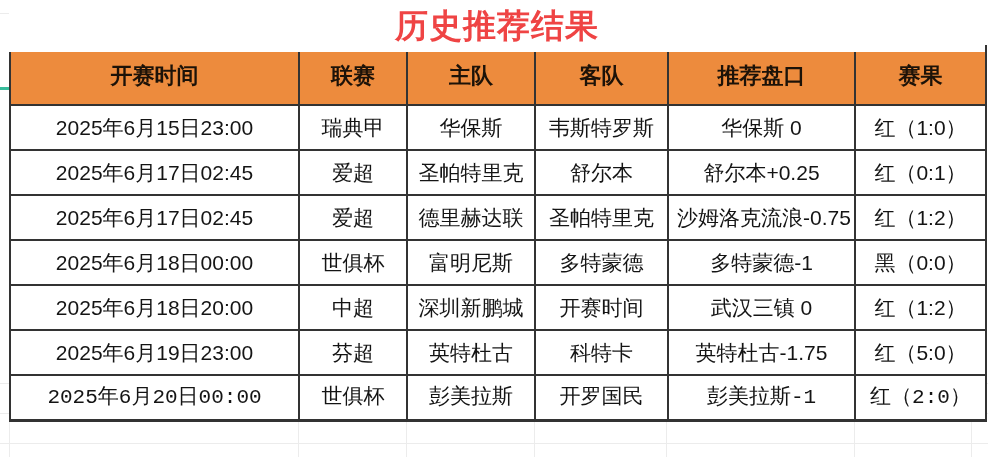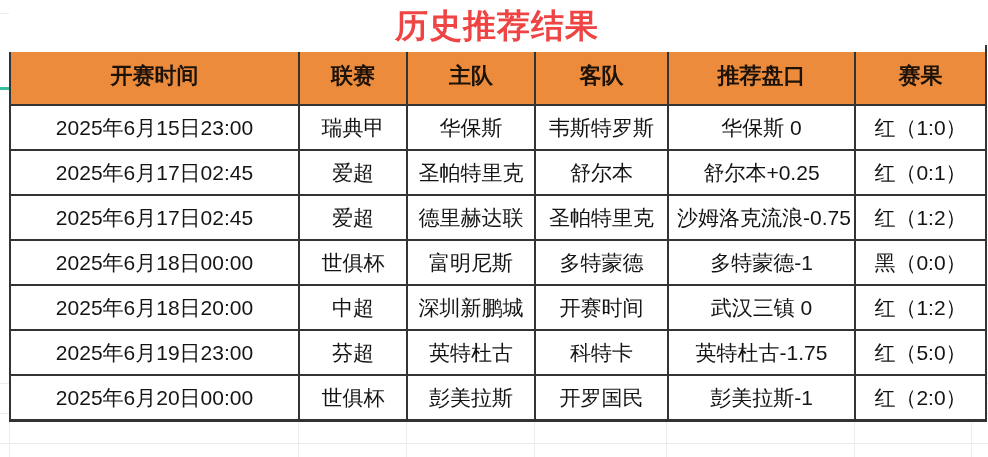--- a/index.html
+++ b/index.html
@@ -33,21 +33,21 @@
     text-align:center;vertical-align:middle;
     overflow:hidden;white-space:nowrap;
     font-size:21px;color:#141414;
   }
   table.sheet thead th{
     background:var(--orange,#ed8b3d);
     height:40px;font-size:22px;font-weight:700;color:#1c1208;
     border-top:3px solid var(--border_dark,#333);
   }
   table.sheet tbody td{height:27px;line-height:27px;}
-  table.sheet tbody tr:last-child td{border-bottom:3px solid var(--border_dark,#333);}
+  table.sheet tbody tr:last-child td{border-bottom:3px solid var(--border_dark,#333);font-family:Liberation Mono, monospace;}
   td.res-red{color:var(--red,#b43a2e);border-radius:9px;}
   td.res-black{color:#1a1a1a;}
 </style>
 </head>
 <body>
 
 <div class="stage">
 
   <div class="gv" style="left:9px;top:0;height:45px;"></div>
   <div class="gh" style="left:0;top:13px;width:9px;"></div>

